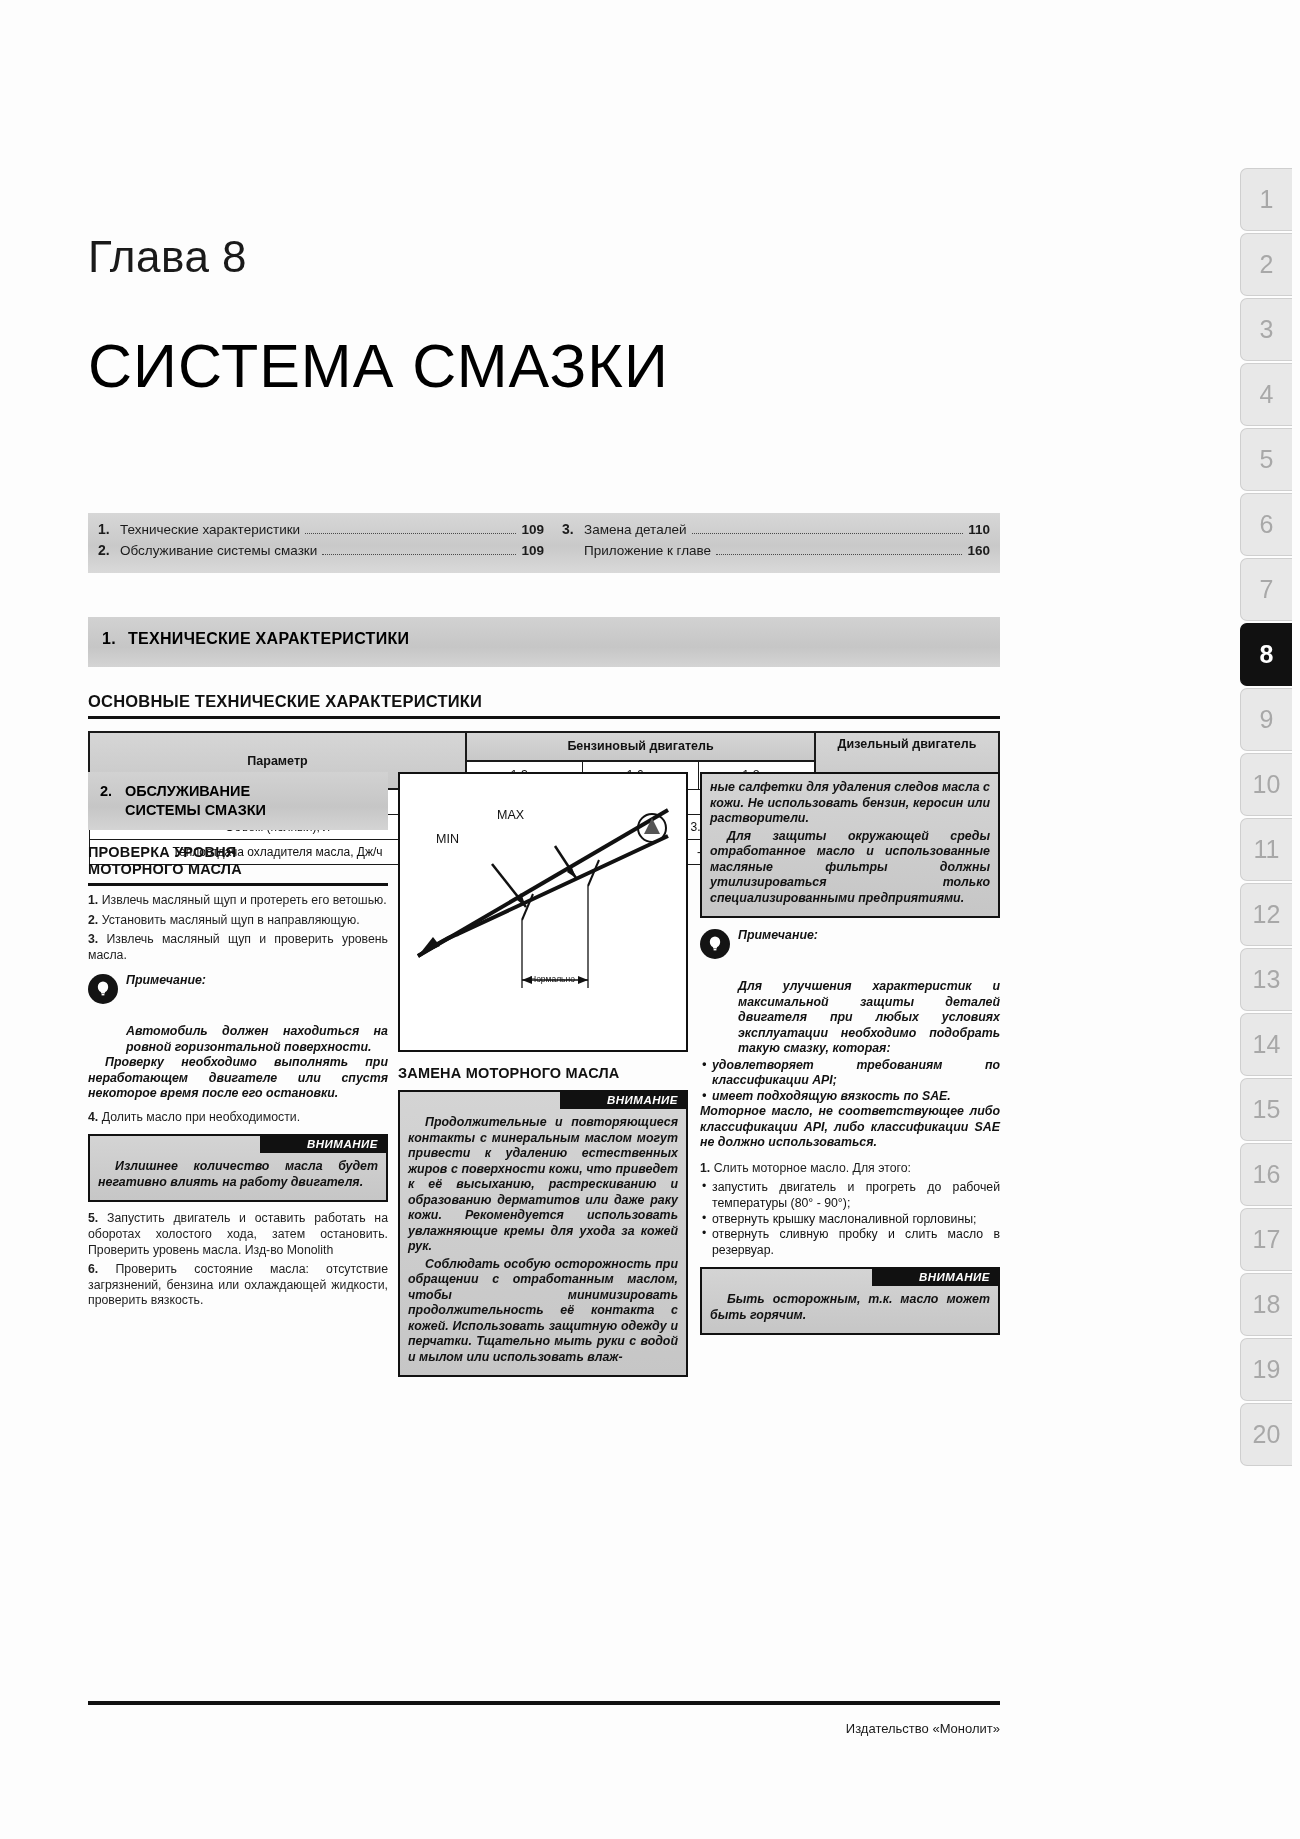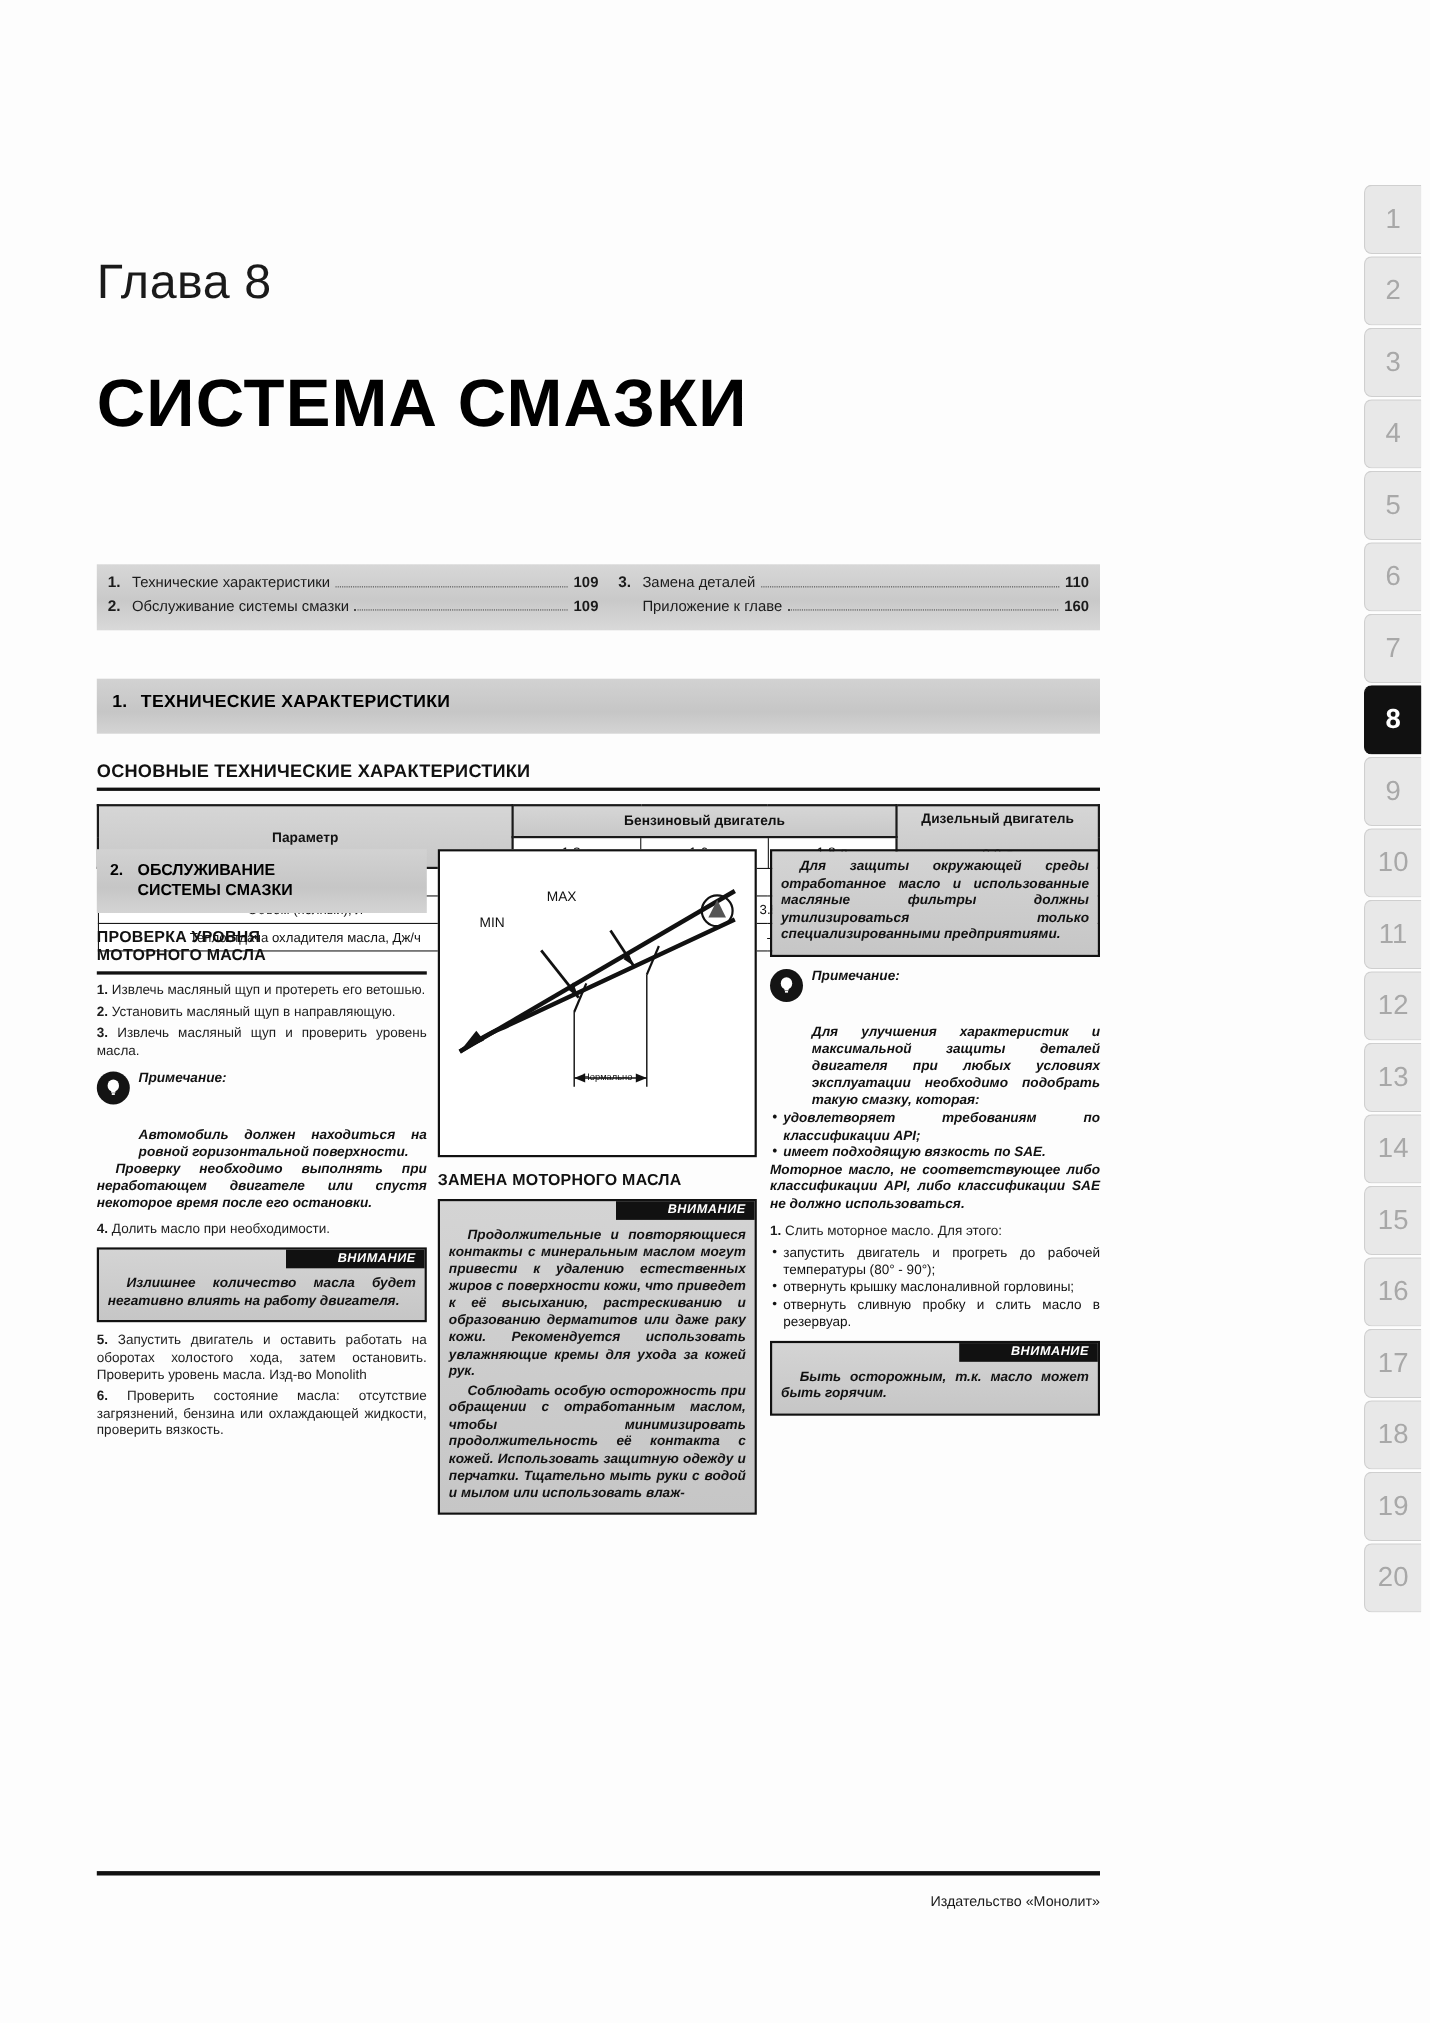--- a/index.html
+++ b/index.html
@@ -61,21 +61,21 @@
     top: 232px;
     font-size: 44px;
     letter-spacing: 0.5px;
     color: #1a1a1a;
   }
   #chapter-title {
     position: absolute;
     left: 88px;
     top: 331px;
     font-size: 61px;
-    font-weight: bold;
+    font-weight: normal;
     letter-spacing: 1px;
     color: #000;
   }
 
   
   #toc {
     position: absolute;
     left: 88px;
     top: 513px;
     width: 912px;
@@ -584,20 +584,21 @@
         <p class="ind">Продолжительные и повторяющиеся контакты с минеральным маслом могут привести к удалению естественных жиров с поверхности кожи, что приведет к её высыханию, растрескиванию и образованию дерматитов или даже раку кожи. Рекомендуется использовать увлажняющие кремы для ухода за кожей рук.</p>
         <p class="ind">Соблюдать особую осторожность при обращении с отработанным маслом, чтобы минимизировать продолжительность её контакта с кожей. Использовать защитную одежду и перчатки. Тщательно мыть руки с водой и мылом или использовать влаж-</p>
       </div>
     </div>
   </div>
 
   <div class="col" id="col-right">
 
     <div class="attn" style="margin-top:0">
       <div class="attn-body">
+        <p>ные салфетки для удаления следов масла с кожи. Не использовать бензин, керосин или растворители.</p>
         <p class="ind">Для защиты окружающей среды отработанное масло и использованные масляные фильтры должны утилизироваться только специализированными предприятиями.</p>
       </div>
     </div>
 
     <div class="note">
       <span class="note-icon">
         <svg width="20" height="20" viewBox="0 0 20 20">
           <ellipse cx="10" cy="8" rx="5.2" ry="5.6" fill="#ffffff"></ellipse>
           <rect x="8.1" y="12.3" width="3.8" height="2.1" fill="#ffffff"></rect>
           <rect x="8.6" y="14.8" width="2.8" height="1.6" fill="#ffffff"></rect>

